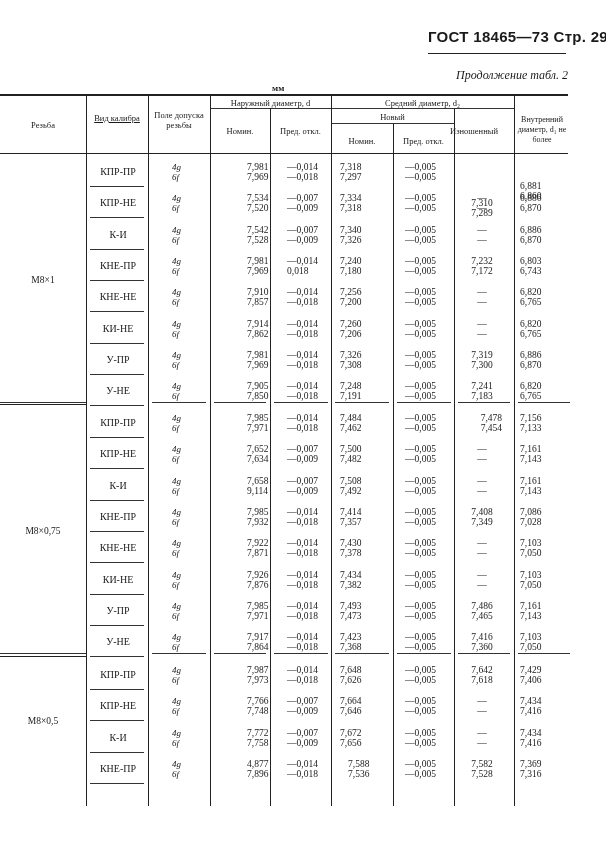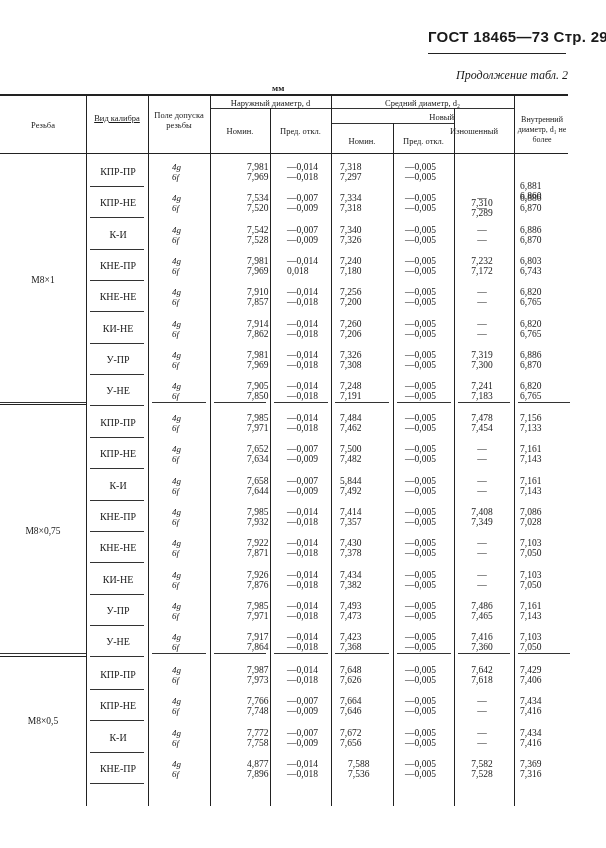--- a/index.html
+++ b/index.html
@@ -34,21 +34,21 @@
   <div class="toprule"></div>
   <div class="headrule"></div>
 
   <div class="hcell" style="left:0;width:86px;top:120px;">Резьба</div>
   <div class="hcell" style="left:86px;width:62px;top:113px;text-decoration:underline;">Вид калибра</div>
   <div class="hcell" style="left:148px;width:62px;top:110px;">Поле допуска резьбы</div>
   <div class="hcell" style="left:210px;width:121px;top:98px;">Наружный диаметр, d</div>
   <div class="hcell" style="left:210px;width:60px;top:126px;">Номин.</div>
   <div class="hcell" style="left:270px;width:61px;top:126px;">Пред. откл.</div>
   <div class="hcell" style="left:331px;width:183px;top:98px;">Средний диаметр, d₂</div>
-  <div class="hcell" style="left:331px;width:123px;top:112px;text-align:right;">Новый</div>
+  <div class="hcell" style="left:331px;width:123px;top:112px;">Новый</div>
   <div class="hcell" style="left:331px;width:62px;top:136px;">Номин.</div>
   <div class="hcell" style="left:393px;width:61px;top:136px;">Пред. откл.</div>
   <div class="hcell" style="left:444px;width:60px;top:126px;">Изношенный</div>
   <div class="hcell" style="left:514px;width:56px;top:115px;font-size:8px;">Внутренний диаметр, d₁ не более</div>
 
   <div class="hl" style="left:210px;top:108px;width:121px;"></div>
   <div class="hl" style="left:331px;top:108px;width:183px;"></div>
   <div class="hl" style="left:331px;top:123px;width:123px;"></div>
 
   <div class="vl" style="left:86px;top:96px;height:710px;"></div>
@@ -213,21 +213,21 @@
         <div class="tol" style="white-space: pre;">4g
 6f</div>
         <div class="pair" style="left: 247px;">7,985
 7,971</div>
         <div class="pair" style="left: 287px;">—0,014
 —0,018</div>
         <div class="pair" style="left: 340px;">7,484
 7,462</div>
         <div class="pair" style="left: 405px;">—0,005
 —0,005</div>
-        <div class="pair" style="left: 462px; width: 40px; text-align: center;">7,478
+        <div class="pair" style="left: 462px; width: 40px; text-align: right;">7,478
 7,454</div>
         <div class="pair" style="left: 520px;">7,156
 7,133</div>
         <div class="hl" style="left: 90px; width: 54px; top: 30px;"></div>
       </div>
       <div class="row" style="top: 438.3px;">
         <div class="gauge">КПР-НЕ</div>
         <div class="tol" style="white-space: pre;">4g
 6f</div>
         <div class="pair" style="left: 247px;">7,652
@@ -242,24 +242,24 @@
 —</div>
         <div class="pair" style="left: 520px;">7,161
 7,143</div>
         <div class="hl" style="left: 90px; width: 54px; top: 30px;"></div>
       </div>
       <div class="row" style="top: 469.6px;">
         <div class="gauge">К-И</div>
         <div class="tol" style="white-space: pre;">4g
 6f</div>
         <div class="pair" style="left: 247px;">7,658
-7,644</div>
-        <div class="pair" style="left: 287px;">—0,007
-—0,009</div>
-        <div class="pair" style="left: 340px;">5,844
+9,114</div>
+        <div class="pair" style="left: 287px;">—0,007
+—0,009</div>
+        <div class="pair" style="left: 340px;">7,508
 7,492</div>
         <div class="pair" style="left: 405px;">—0,005
 —0,005</div>
         <div class="pair" style="left: 462px; width: 40px; text-align: center;">—
 —</div>
         <div class="pair" style="left: 520px;">7,161
 7,143</div>
         <div class="hl" style="left: 90px; width: 54px; top: 30px;"></div>
       </div>
       <div class="row" style="top: 500.9px;">

